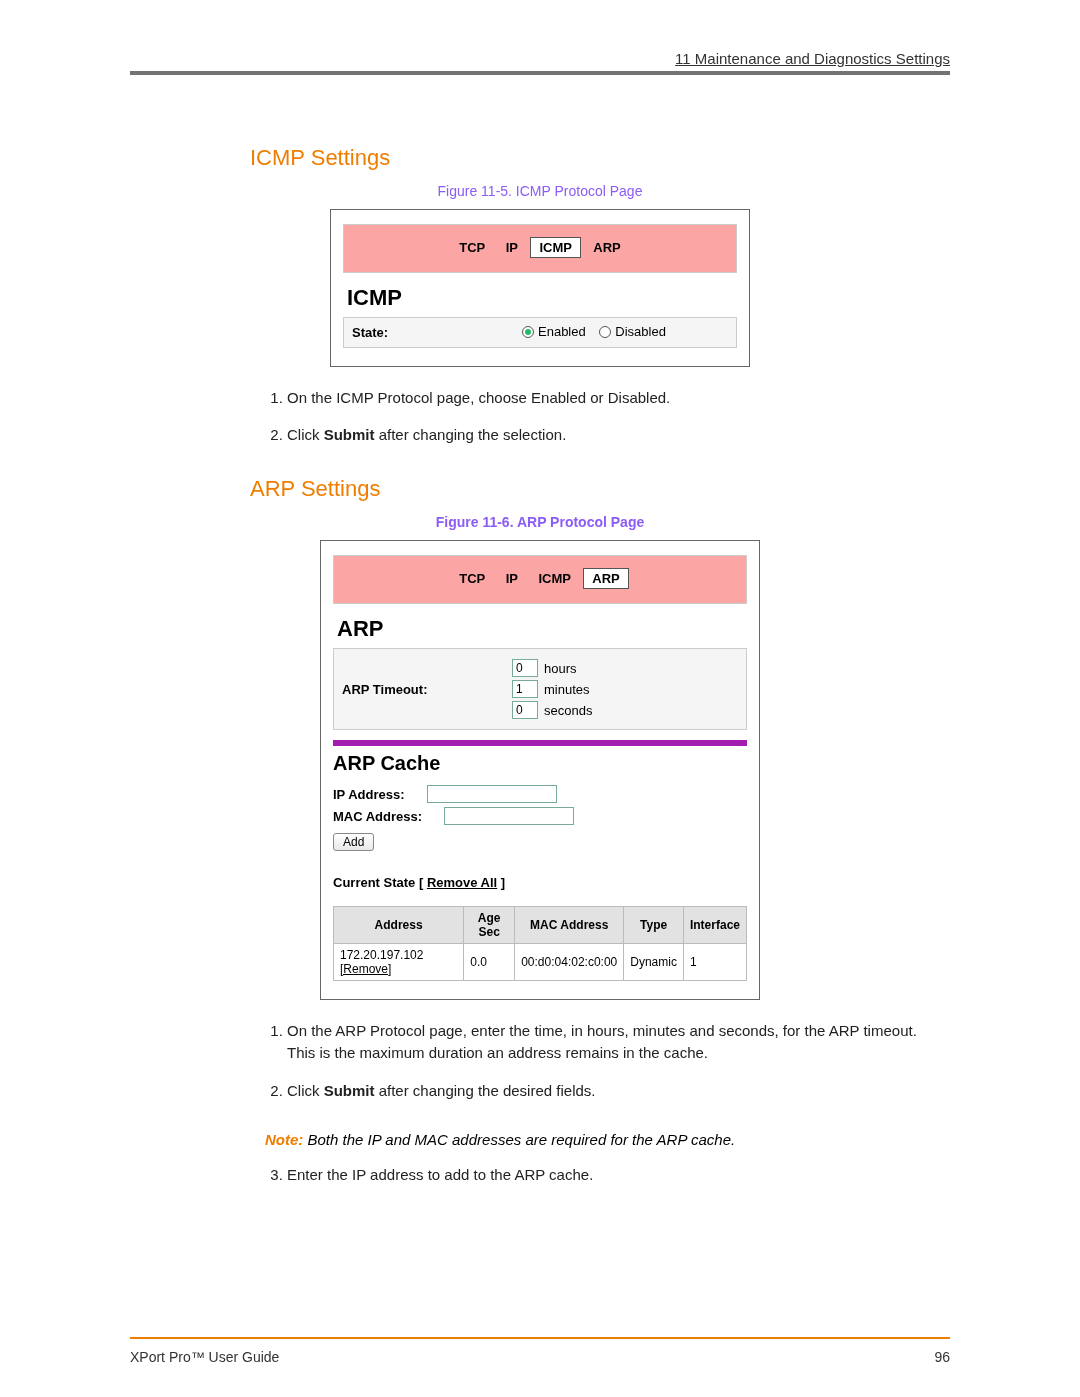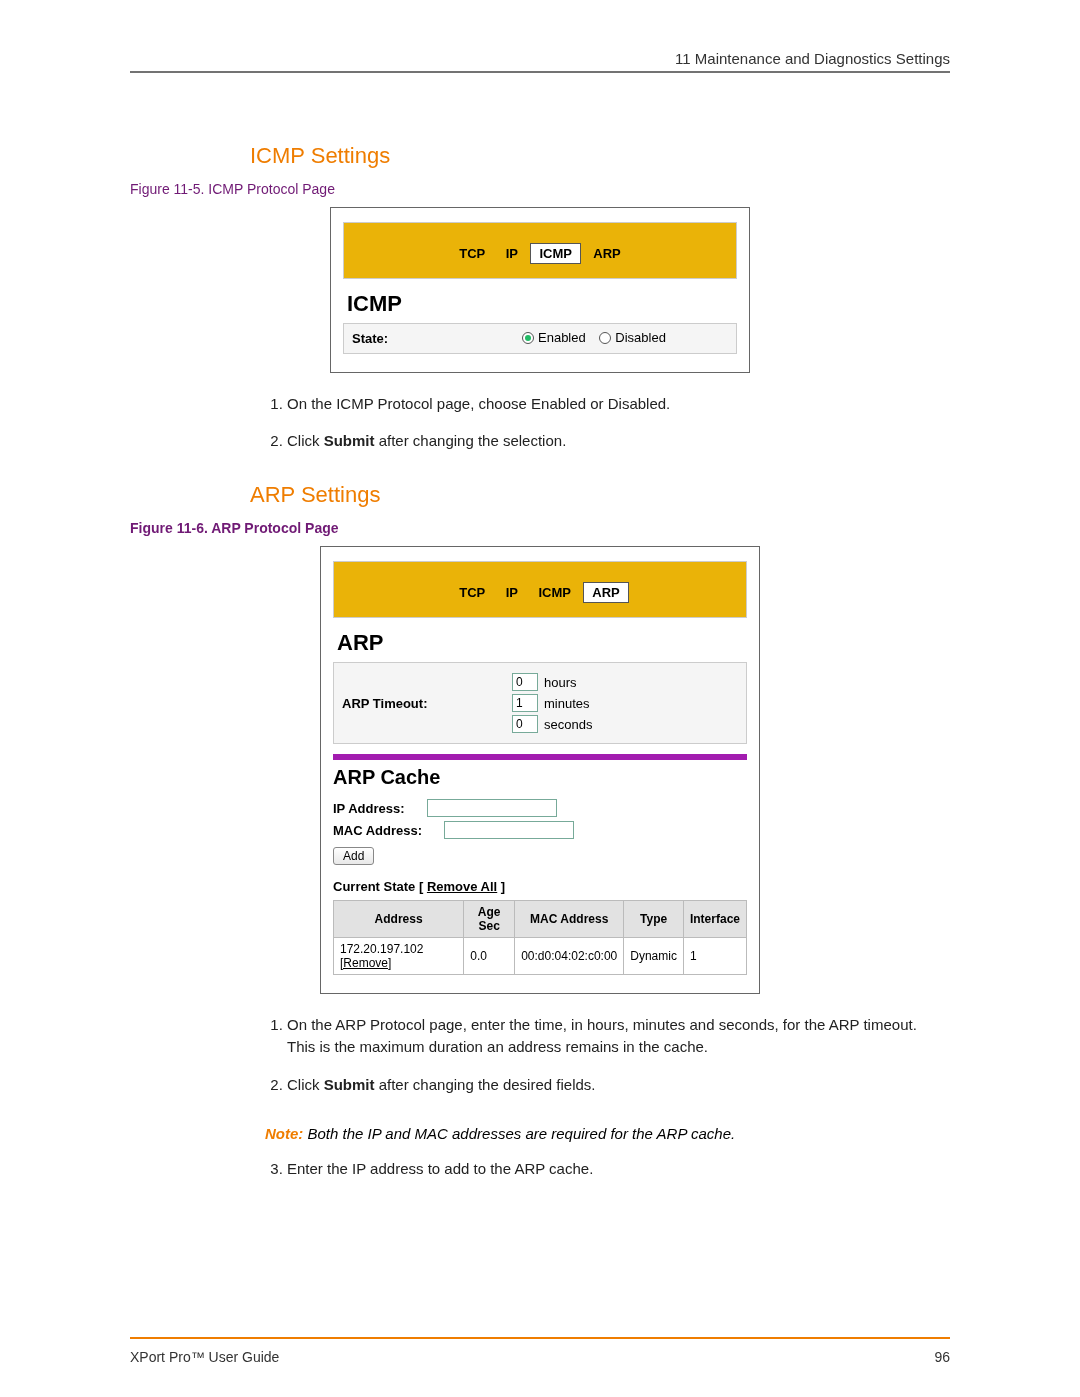--- a/index.html
+++ b/index.html
@@ -13,47 +13,49 @@
     position: relative;
   }
   .page {
     padding: 50px 130px 35px 130px;
   }
   .header-line {
     text-align: right;
     font-size: 15px;
     color: #333;
     padding-bottom: 4px;
-    border-bottom: 2px solid #737373;
+    border-bottom: 4px solid #737373;
     margin-bottom: 70px;
+    text-decoration: underline;
   }
   .section-title {
     color: #ef7d00;
     font-weight: normal;
     font-size: 22px;
     margin: 20px 0 10px 120px;
   }
   .figure-caption {
+    text-align: center;
     font-size: 14px;
-    color: #701a75;
+    color: #8b5cf6;
     margin: 12px 0 10px 0;
   }
   .figure-caption.bold { font-weight: bold; }
   .figure-box {
     border: 1px solid #666;
     margin: 0 auto;
     background: #fff;
     padding: 14px 12px 18px 12px;
   }
   .fig1 { width: 420px; }
   .fig2 { width: 440px; }
   .tabs-row {
     text-align: center;
-    padding: 20px 0 14px 0;
-    background: #eab308;
+    padding: 12px 0 14px 0;
+    background: #fca5a5;
     border: 1px solid #ccc;
     margin-bottom: 6px;
   }
   .tab {
     display: inline-block;
     font-size: 13px;
     font-weight: bold;
     padding: 2px 8px;
     cursor: pointer;
   }
@@ -122,21 +124,21 @@
   }
   .subhead {
     font-size: 20px; font-weight: bold; margin: 8px 0 10px 0;
     border-top: 6px solid #a21caf; padding-top: 6px;
   }
   .field-row { display: flex; align-items: center; gap: 22px; font-size: 13px; font-weight: bold; margin: 4px 0; }
   .add-btn {
     display: inline-block; border: 1px solid #888; border-radius: 3px; padding: 1px 9px;
     font-size: 12px; background: linear-gradient(#fff,#e8e8e8); cursor: pointer; margin: 4px 0 8px 0;
   }
-  .cslabel { font-size: 13px; font-weight: bold; margin: 6px 0; }
+  .cslabel { font-size: 13px; font-weight: bold; margin: 16px 0; }
   .cslabel a { text-decoration: underline; color: #000; cursor: pointer; }
   .cache-table {
     width: 100%; border-collapse: collapse; font-size: 12px;
   }
   .cache-table th {
     background: #e2e2e2; border: 1px solid #bbb; padding: 4px 6px; font-weight: bold;
   }
   .cache-table td {
     border: 1px solid #bbb; padding: 4px 6px;
   }

